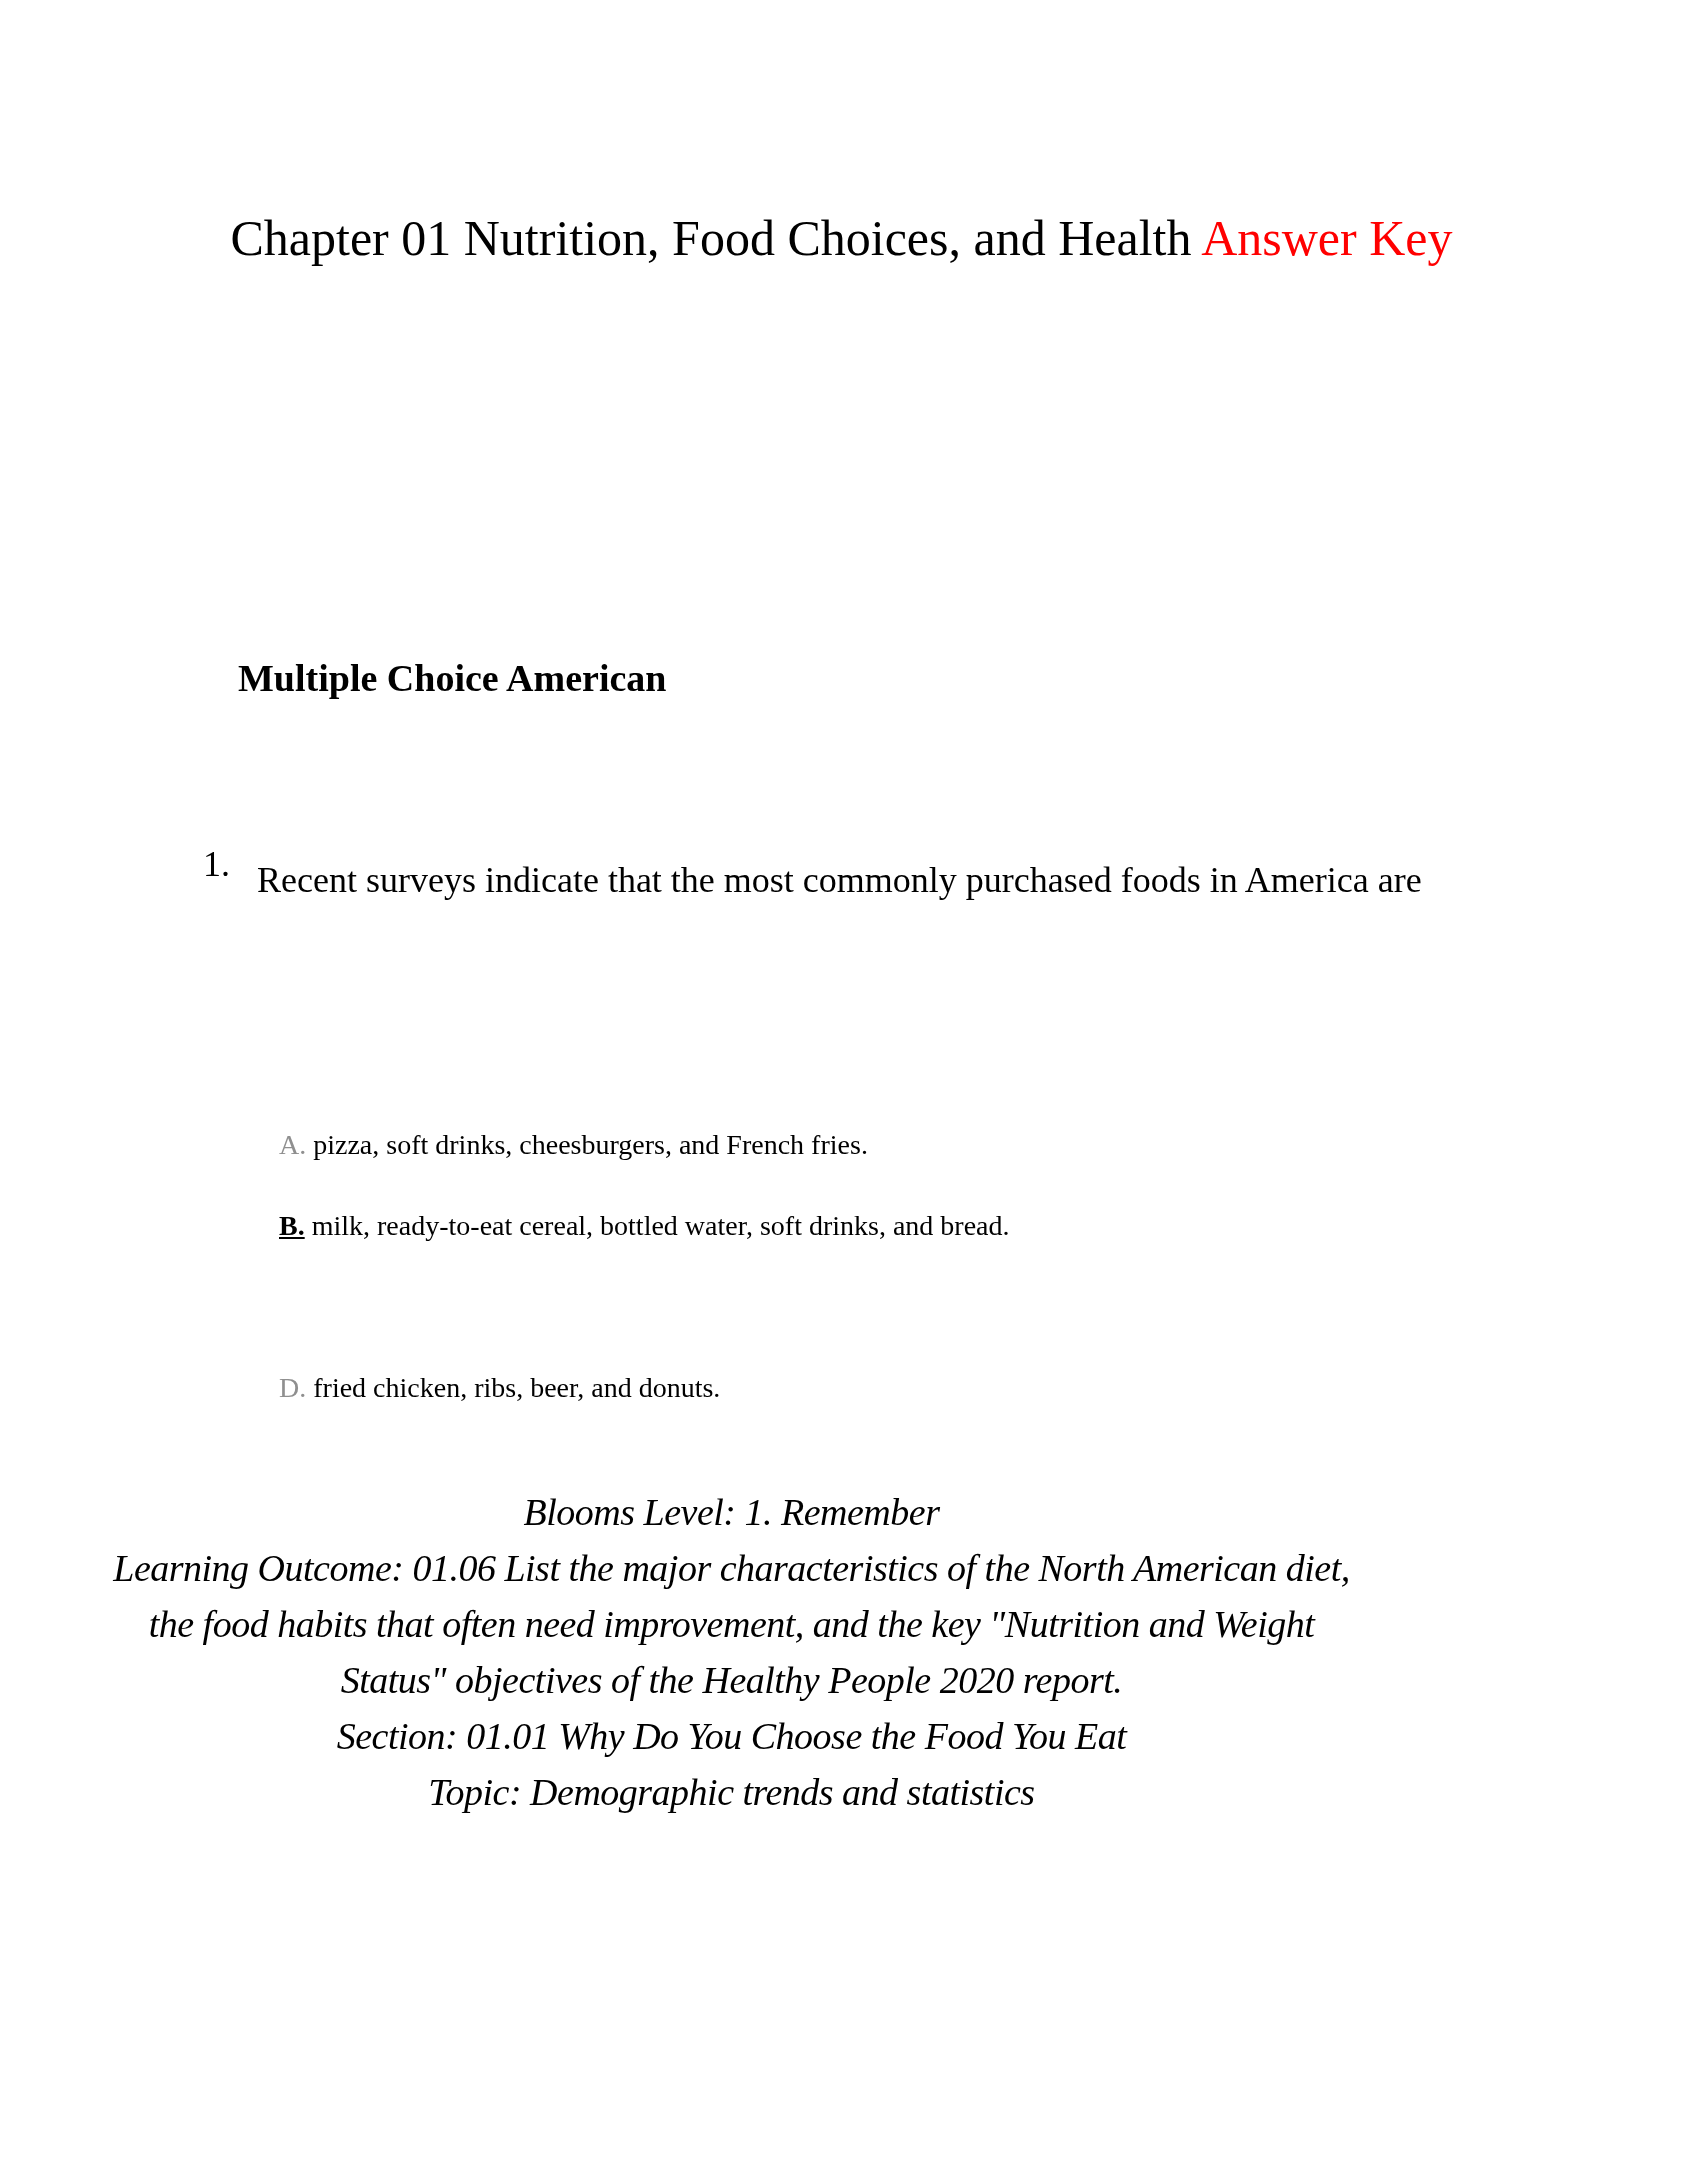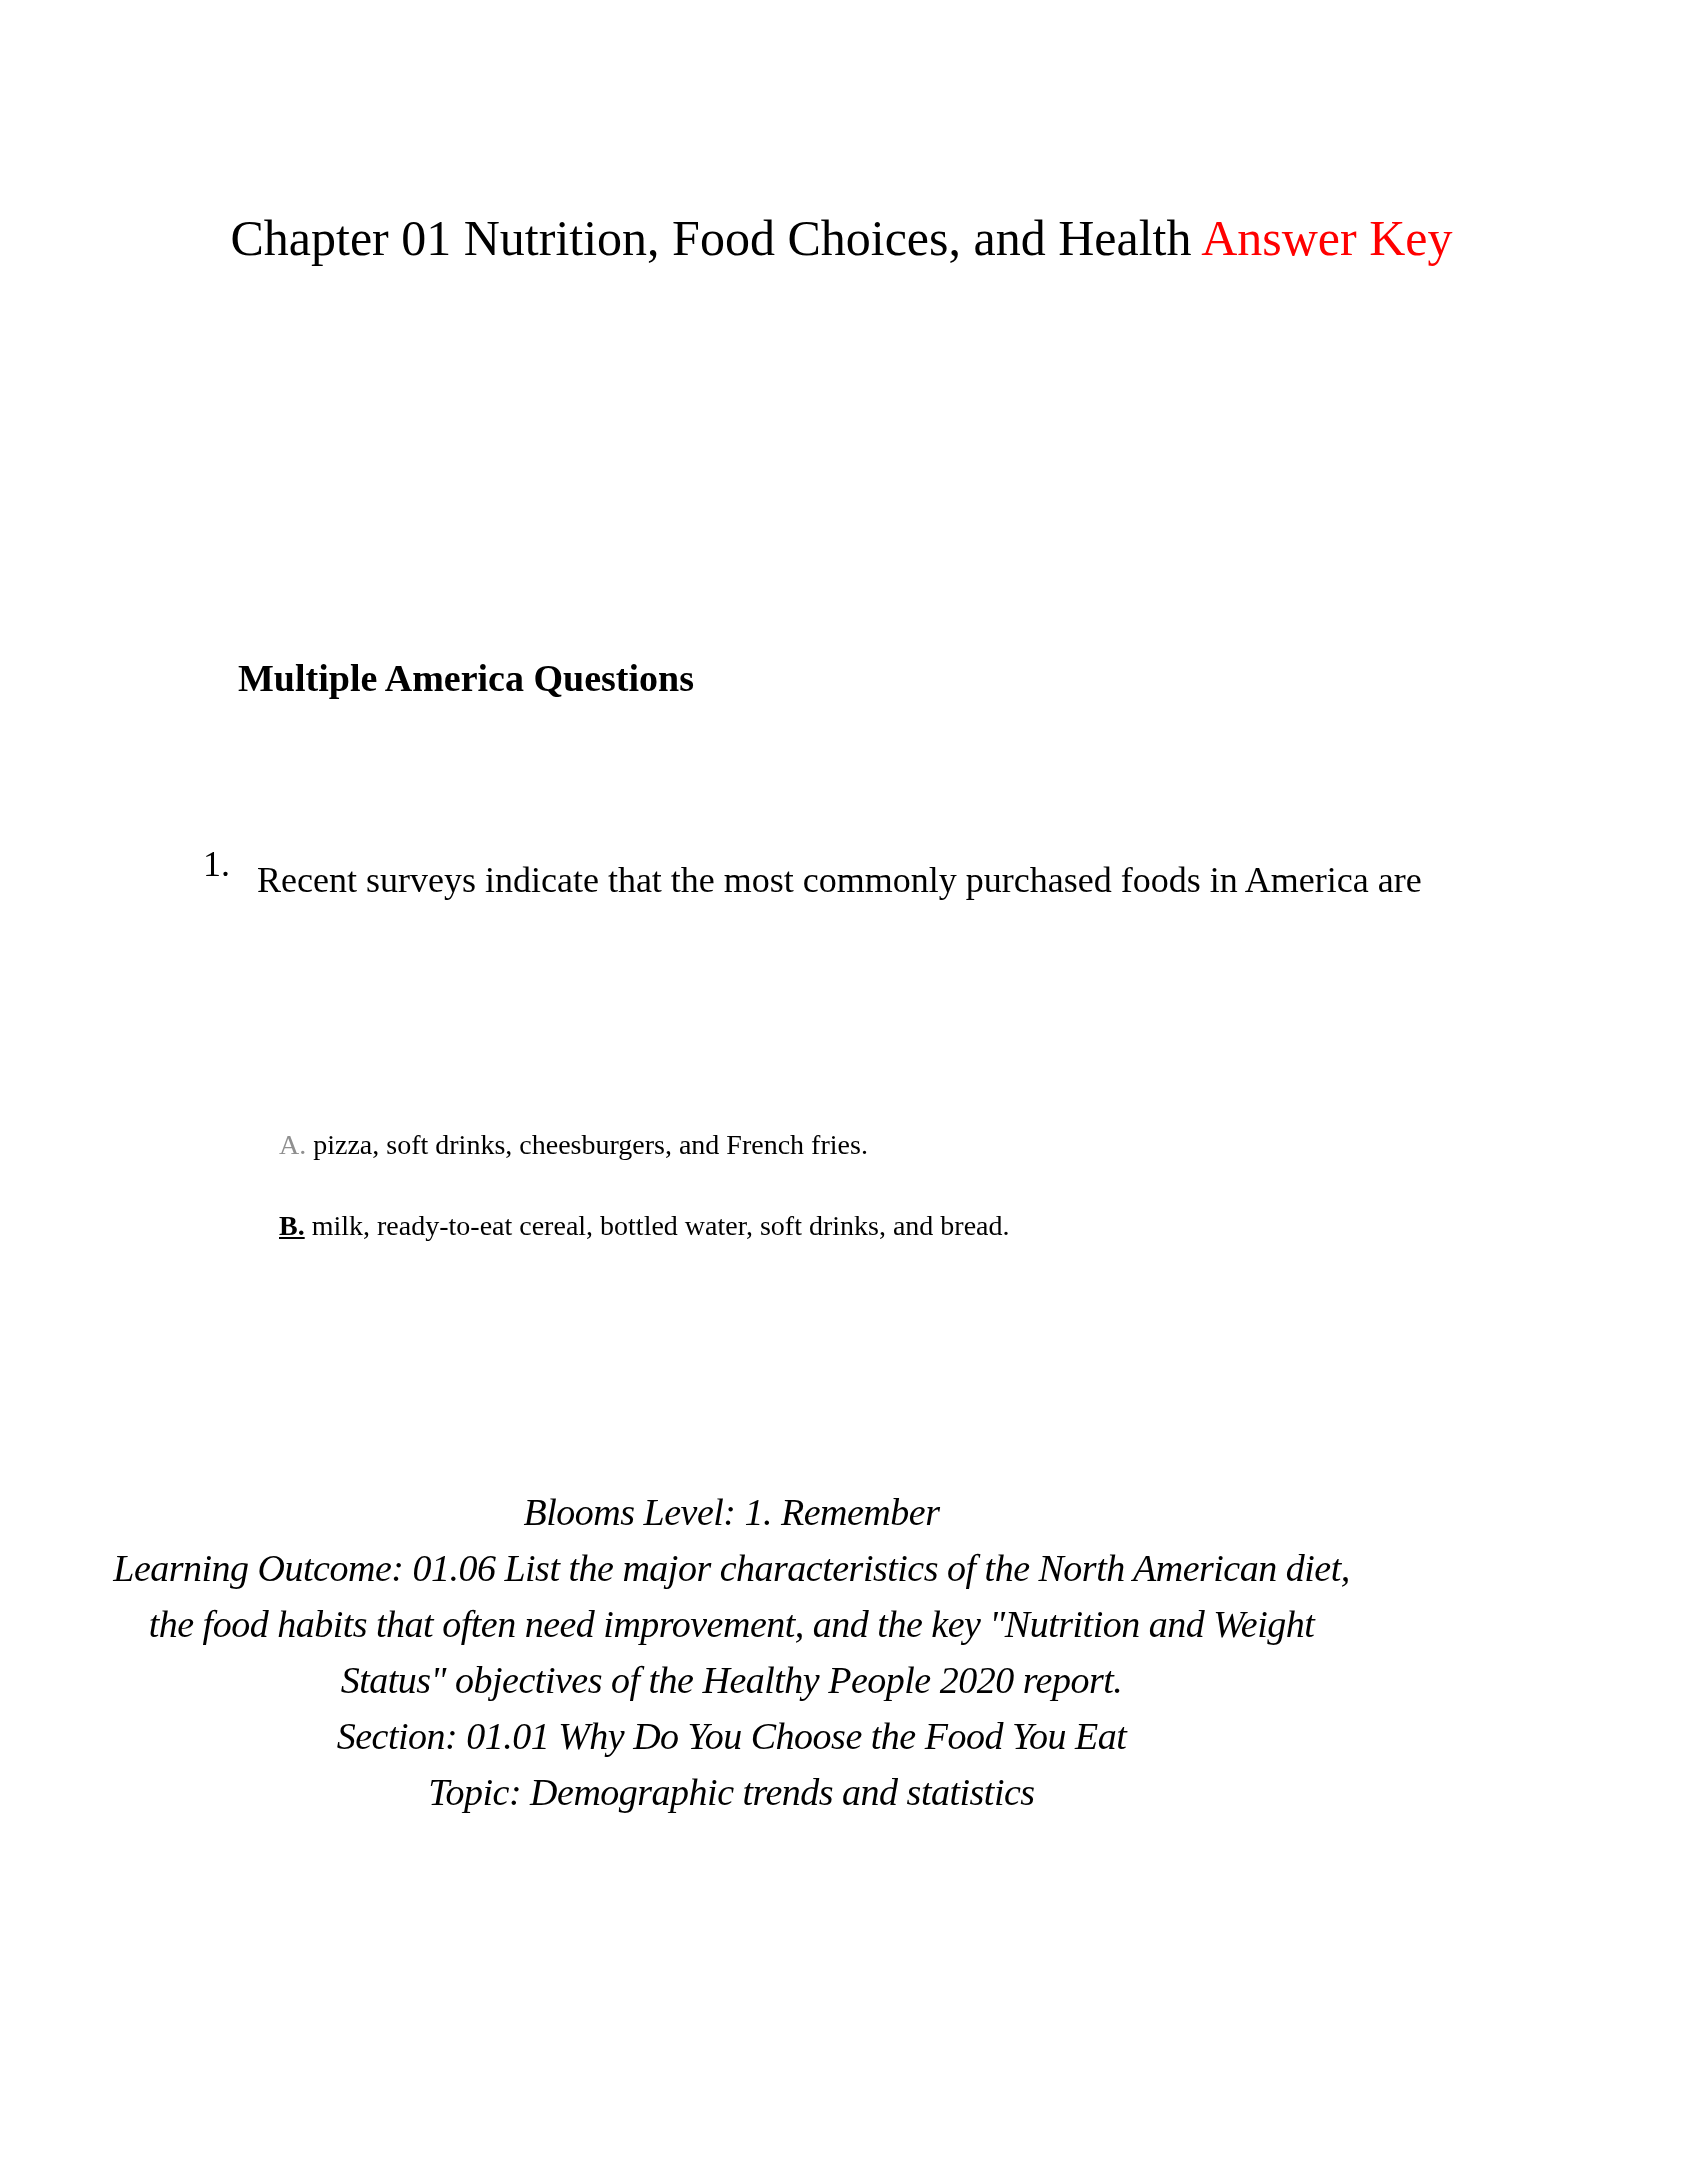--- a/index.html
+++ b/index.html
@@ -99,32 +99,33 @@
   }
   .metadata p { margin: 0; }
 </style>
 </head>
 <body>
 
 <div class="page">
 
   <h1 class="doc-title"><span>Chapter 01 Nutrition, Food Choices, and Health </span><span class="highlight">Answer Key</span></h1>
 
-  <h2 class="section-heading">Multiple America Questions</h2>
+  <h2 class="section-heading">Multiple Choice American</h2>
 
   <div class="question">
     <div class="question-number">1.</div>
     <p class="question-text">Recent surveys indicate that the most commonly purchased foods in America are</p>
   </div>
 
   <p class="option-row option-a"><span class="option-letter">A.</span> <span class="option-text">pizza, soft drinks, cheesburgers, and French fries.</span></p>
 
   <p class="option-row option-b correct"><span class="option-letter">B.</span> <span class="option-text">milk, ready-to-eat cereal, bottled water, soft drinks, and bread.</span></p>
 
 
+  <p class="option-row option-d"><span class="option-letter">D.</span> <span class="option-text">fried chicken, ribs, beer, and donuts.</span></p>
 
   <div class="metadata">
     <p>Blooms Level: 1. Remember</p>
     <p>Learning Outcome: 01.06 List the major characteristics of the North American diet, the food habits that often need improvement, and the key "Nutrition and Weight Status" objectives of the Healthy People 2020 report.</p>
     <p>Section: 01.01 Why Do You Choose the Food You Eat</p>
     <p>Topic: Demographic trends and statistics</p>
   </div>
 
 </div>
 

